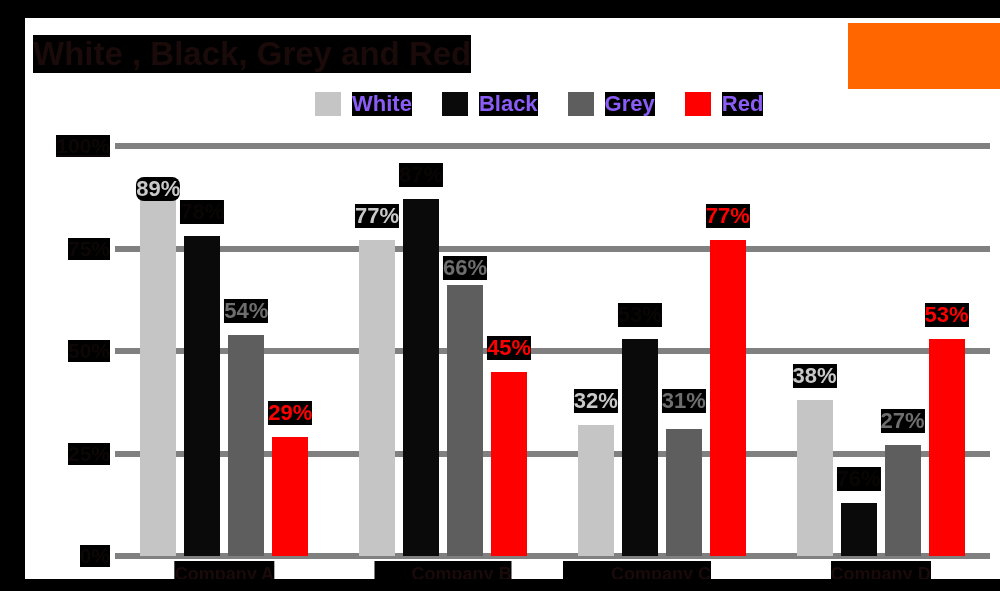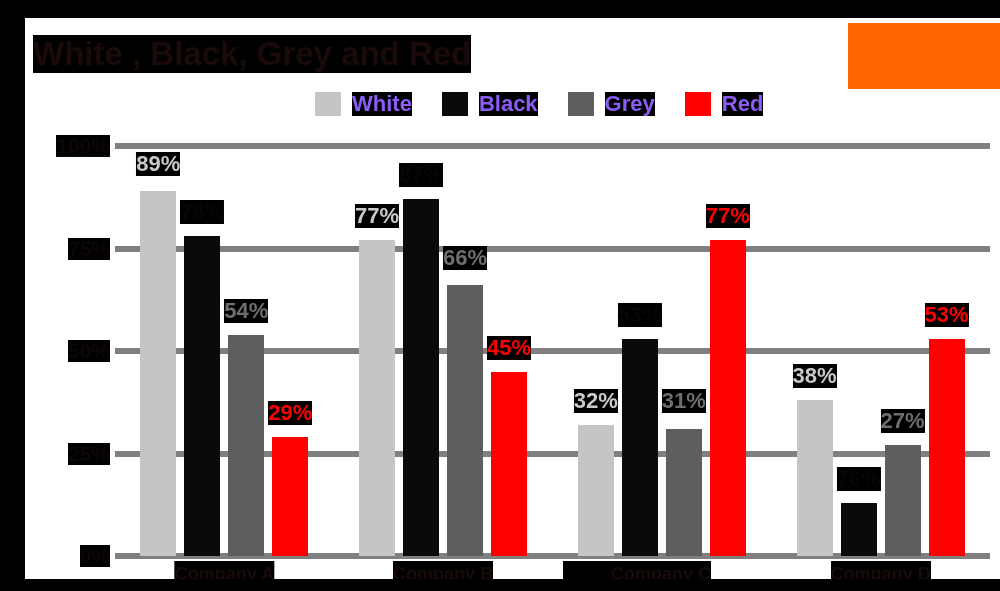--- a/index.html
+++ b/index.html
@@ -213,35 +213,35 @@
       </div>
 
     <div id="plot-area">
         <div class="gridline" style="top: -3px; background: rgb(128, 128, 128);"></div>
         <div class="gridline" style="top: 99.5px; background: rgb(128, 128, 128);"></div>
         <div class="gridline" style="top: 202px; background: rgb(128, 128, 128);"></div>
         <div class="gridline" style="top: 304.5px; background: rgb(128, 128, 128);"></div>
         <div class="gridline" style="top: 407px; background: rgb(128, 128, 128);"></div>
         <div class="bar-group" style="left: 0px; width: 218.75px;">
           <div class="bar" style="left: 25.375px; height: 364.9px; background: rgb(197, 197, 197);"></div>
-          <div class="bar-value v-white" style="left: 43.375px; bottom: 380px;">89%</div>
+          <div class="bar-value v-white" style="left: 43.375px; bottom: 355px; border-radius: 8px;">89%</div>
           <div class="bar" style="left: 69.375px; height: 319.8px; background: rgb(10, 10, 10);"></div>
           <div class="bar-value v-black" style="left: 87.375px; bottom: 331.8px;">78%</div>
           <div class="bar" style="left: 113.375px; height: 221.4px; background: rgb(94, 94, 94);"></div>
           <div class="bar-value v-grey" style="left: 131.375px; bottom: 233.4px;">54%</div>
           <div class="bar" style="left: 157.375px; height: 118.9px; background: rgb(255, 0, 0);"></div>
           <div class="bar-value v-red" style="left: 175.375px; bottom: 130.9px;">29%</div>
         </div>
         <div class="bar-group" style="left: 218.75px; width: 218.75px;">
           <div class="bar" style="left: 25.375px; height: 315.7px; background: rgb(197, 197, 197);"></div>
           <div class="bar-value v-white" style="left: 43.375px; bottom: 327.7px;">77%</div>
           <div class="bar" style="left: 69.375px; height: 356.7px; background: rgb(10, 10, 10);"></div>
           <div class="bar-value v-black" style="left: 87.375px; bottom: 368.7px;">87%</div>
           <div class="bar" style="left: 113.375px; height: 270.6px; background: rgb(94, 94, 94);"></div>
-          <div class="bar-value v-grey" style="left: 131.375px; bottom: 286px;">66%</div>
+          <div class="bar-value v-grey" style="left: 131.375px; bottom: 276px;">66%</div>
           <div class="bar" style="left: 157.375px; height: 184.5px; background: rgb(255, 0, 0);"></div>
           <div class="bar-value v-red" style="left: 175.375px; bottom: 196.5px;">45%</div>
         </div>
         <div class="bar-group" style="left: 437.5px; width: 218.75px;">
           <div class="bar" style="left: 25.375px; height: 131.2px; background: rgb(197, 197, 197);"></div>
           <div class="bar-value v-white" style="left: 43.375px; bottom: 143.2px;">32%</div>
           <div class="bar" style="left: 69.375px; height: 217.3px; background: rgb(10, 10, 10);"></div>
           <div class="bar-value v-black" style="left: 87.375px; bottom: 229.3px;">53%</div>
           <div class="bar" style="left: 113.375px; height: 127.1px; background: rgb(94, 94, 94);"></div>
           <div class="bar-value v-grey" style="left: 131.375px; bottom: 143px;">31%</div>
@@ -255,21 +255,21 @@
           <div class="bar-value v-black" style="left: 87.375px; bottom: 65.3px;">76%</div>
           <div class="bar" style="left: 113.375px; height: 110.7px; background: rgb(94, 94, 94);"></div>
           <div class="bar-value v-grey" style="left: 131.375px; bottom: 122.7px;">27%</div>
           <div class="bar" style="left: 157.375px; height: 217.3px; background: rgb(255, 0, 0);"></div>
           <div class="bar-value v-red" style="left: 175.375px; bottom: 229.3px;">53%</div>
         </div>
       </div>
 
     <div id="x-labels">
         <div class="x-label" style="left: 109.375px;">Company A</div>
-        <div class="x-label" style="left: 328.125px;">Company B</div>
+        <div class="x-label" style="left: 328.125px; padding-left: 37px;">Company B</div>
         <div class="x-label" style="left: 522px; padding-left: 48px;">Company C</div>
         <div class="x-label" style="left: 765.625px;">Company D</div>
       </div>
 
   </div>
 
   <div id="x-axis-line"></div>
 
 </div>
 

